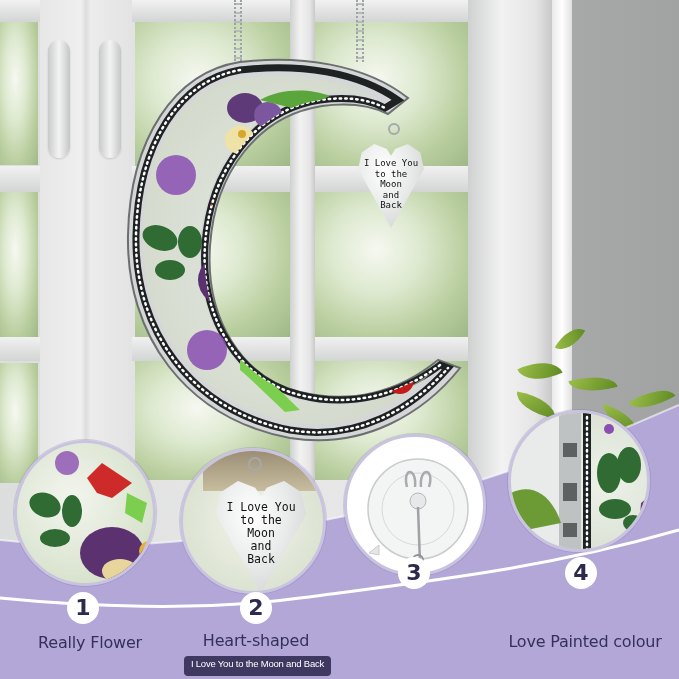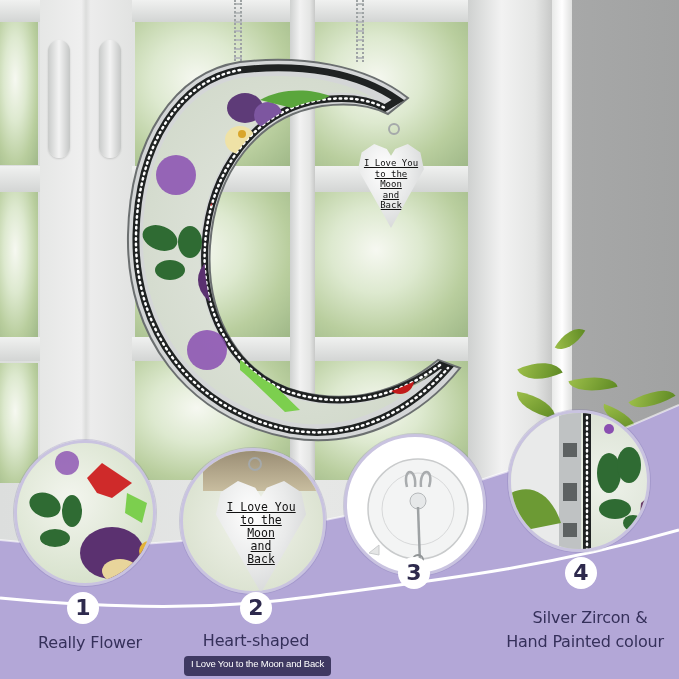--- a/index.html
+++ b/index.html
@@ -30,21 +30,21 @@
   
   .moon-wrap { position: absolute; left: 0; top: 0; width: 679px; height: 679px; }
   .chain { position: absolute; width: 8px; background: repeating-linear-gradient(180deg, transparent 0 3px, #b7bbbc 3px 5px, transparent 5px 9px); border-left: 2px dotted #9ea3a4; border-right: 2px dotted #9ea3a4; }
 
   
   .heart {
     position: absolute; width: 70px; height: 84px;
     background: radial-gradient(ellipse at 40% 30%, #ffffff 0%, #e9eaea 45%, #c7c9ca 100%);
     clip-path: polygon(50% 100%, 3% 30%, 8% 10%, 26% 0%, 44% 6%, 50% 14%, 56% 6%, 74% 0%, 92% 10%, 97% 30%);
     display: flex; flex-direction: column; align-items: center; padding-top: 14px;
-    font-family: "DejaVu Sans Mono", monospace; color: #111; font-size: 9px; line-height: 10.5px; text-align: center; text-decoration: underline;
+    font-family: "DejaVu Sans Mono", monospace; color: #111; font-size: 9px; line-height: 10.5px; text-align: center;
   }
   .heart.big { width: 96px; height: 112px; font-size: 11.5px; line-height: 13px; padding-top: 20px; }
   .ring { position: absolute; border: 2px solid #a5a9aa; border-radius: 50%; }
 
   
   .band { position: absolute; left: 0; top: 0; width: 679px; height: 679px; }
 
   
   .feature-circle { position: absolute; border-radius: 50%; overflow: hidden; border: 3px solid #c9c3e0; box-shadow: 0 0 0 1px rgba(120,110,170,.25); }
   .num-badge { position: absolute; width: 32px; height: 32px; border-radius: 50%; background: #ffffff; color: #2e2a4d; font-family: "DejaVu Sans", sans-serif; font-weight: bold; font-size: 22px; line-height: 32px; text-align: center; }
@@ -224,16 +224,15 @@
   </div>
 
   <div class="num-badge" style="left:67px;top:592px;">1</div>
   <div class="num-badge" style="left:240px;top:592px;">2</div>
   <div class="num-badge" style="left:398px;top:557px;">3</div>
   <div class="num-badge" style="left:565px;top:557px;">4</div>
 
   <div class="feature-label" style="left:186px;top:631px;width:140px;">Heart-shaped</div>
   <div class="feature-label" style="left:20px;top:633px;width:140px;">Really Flower</div>
   <div class="sub-badge">I Love You to the Moon and Back</div>
-  <div class="feature-label" style="left:500px;top:608px;width:180px;">Silver Zircon &amp;</div>
-  <div class="feature-label" style="left:490px;top:632px;width:190px;">Hand Painted colour</div>
+  <div class="feature-label" style="left:490px;top:632px;width:190px;">Love Painted colour</div>
 
 </div>
 
 </body></html>

